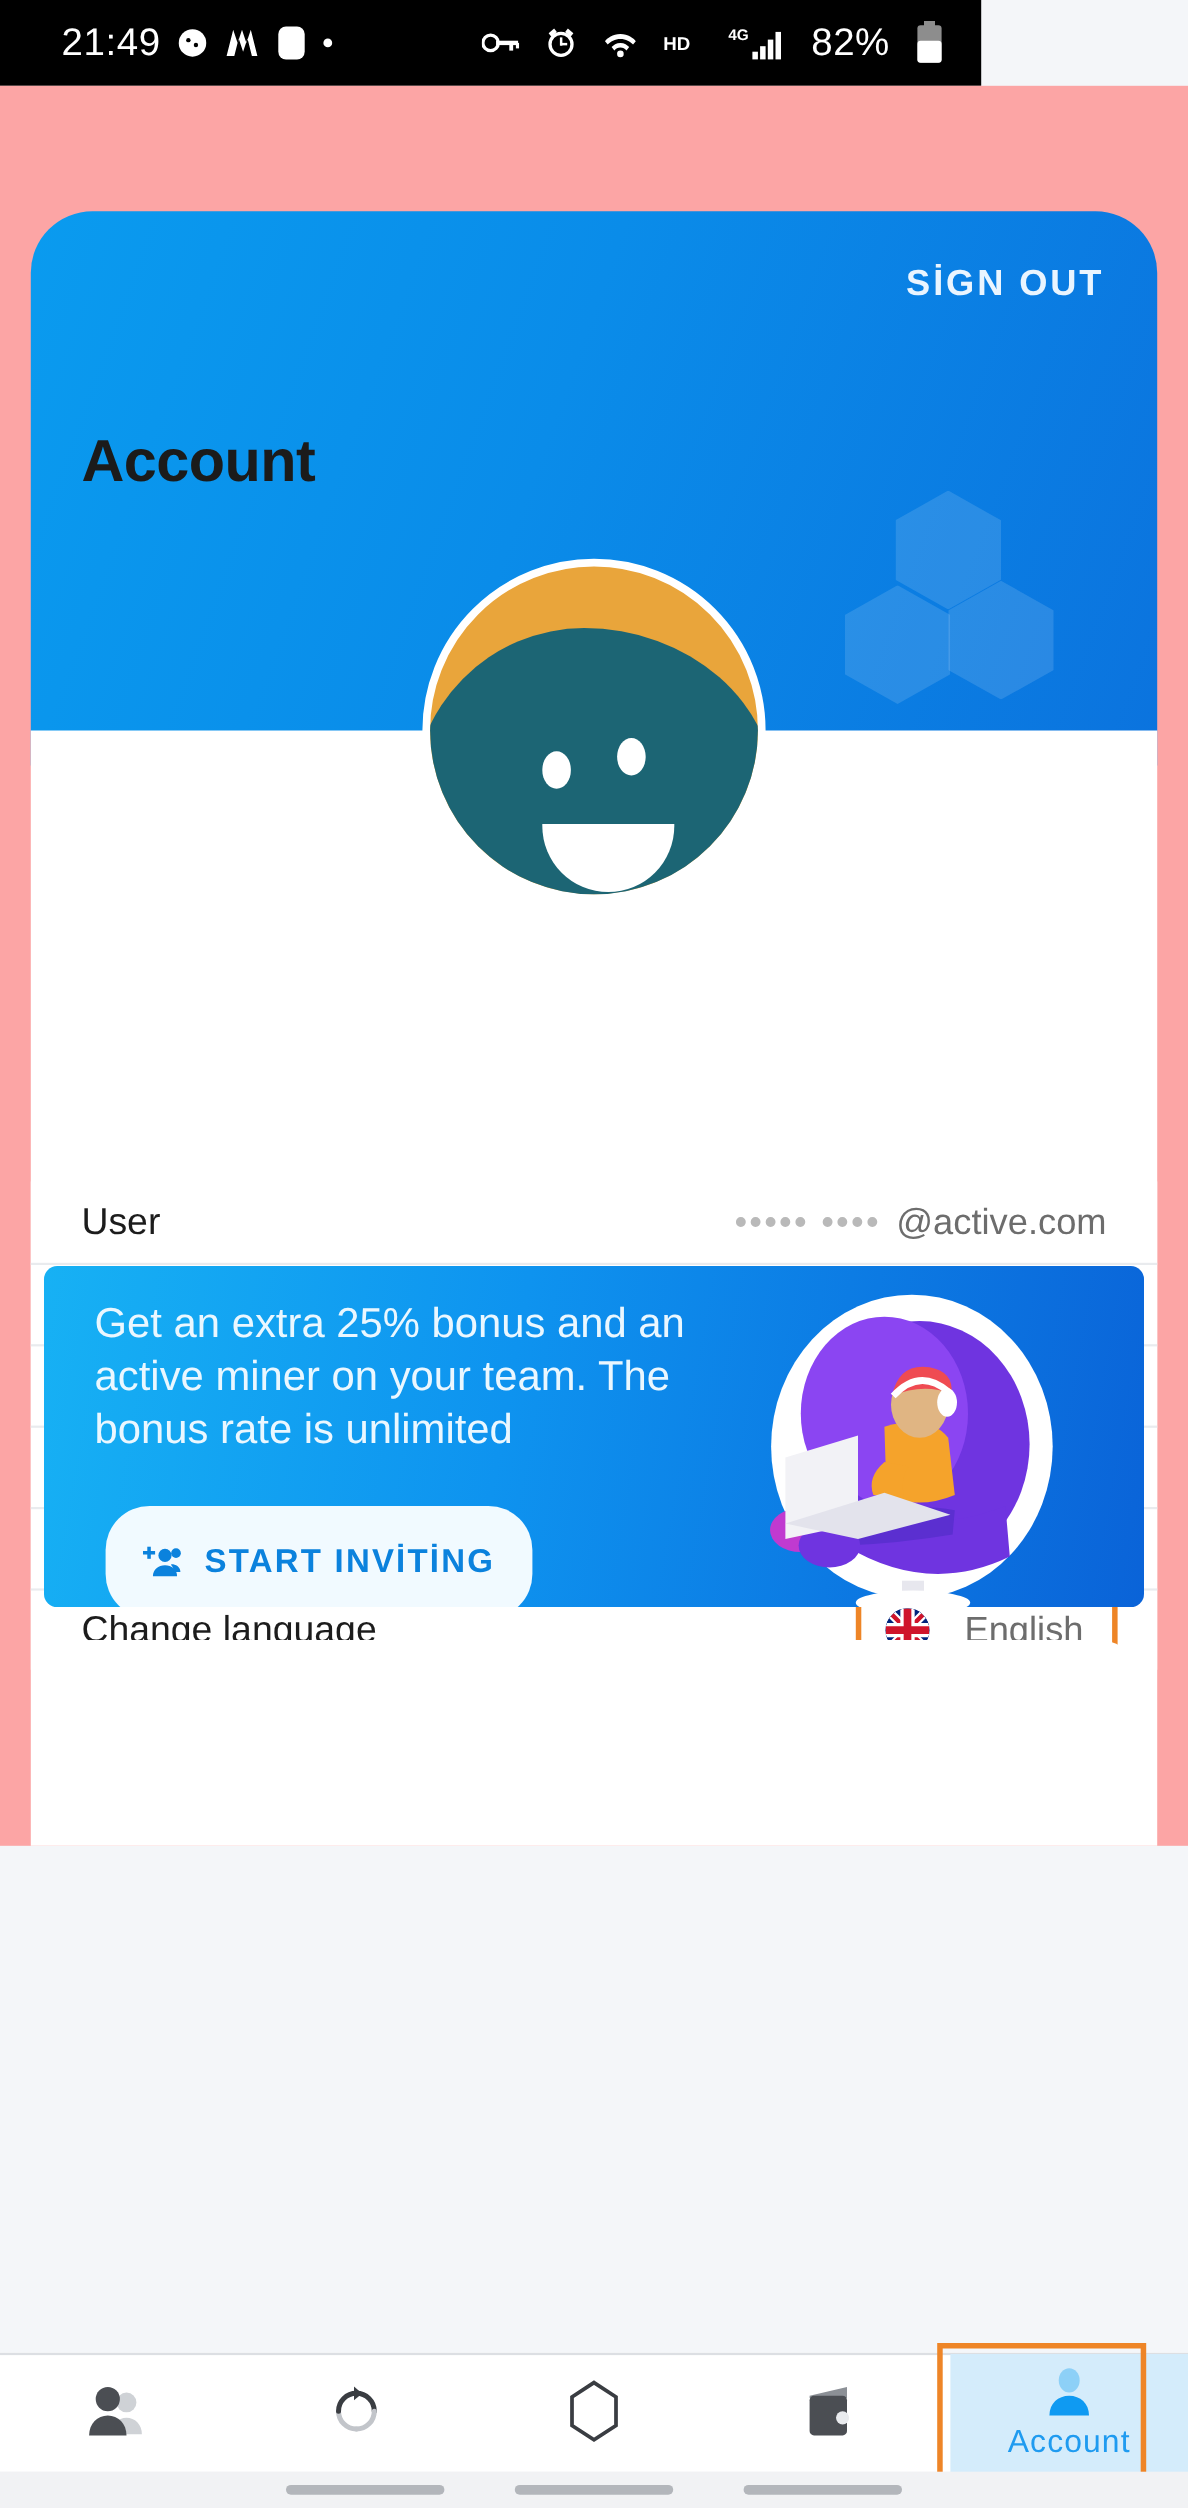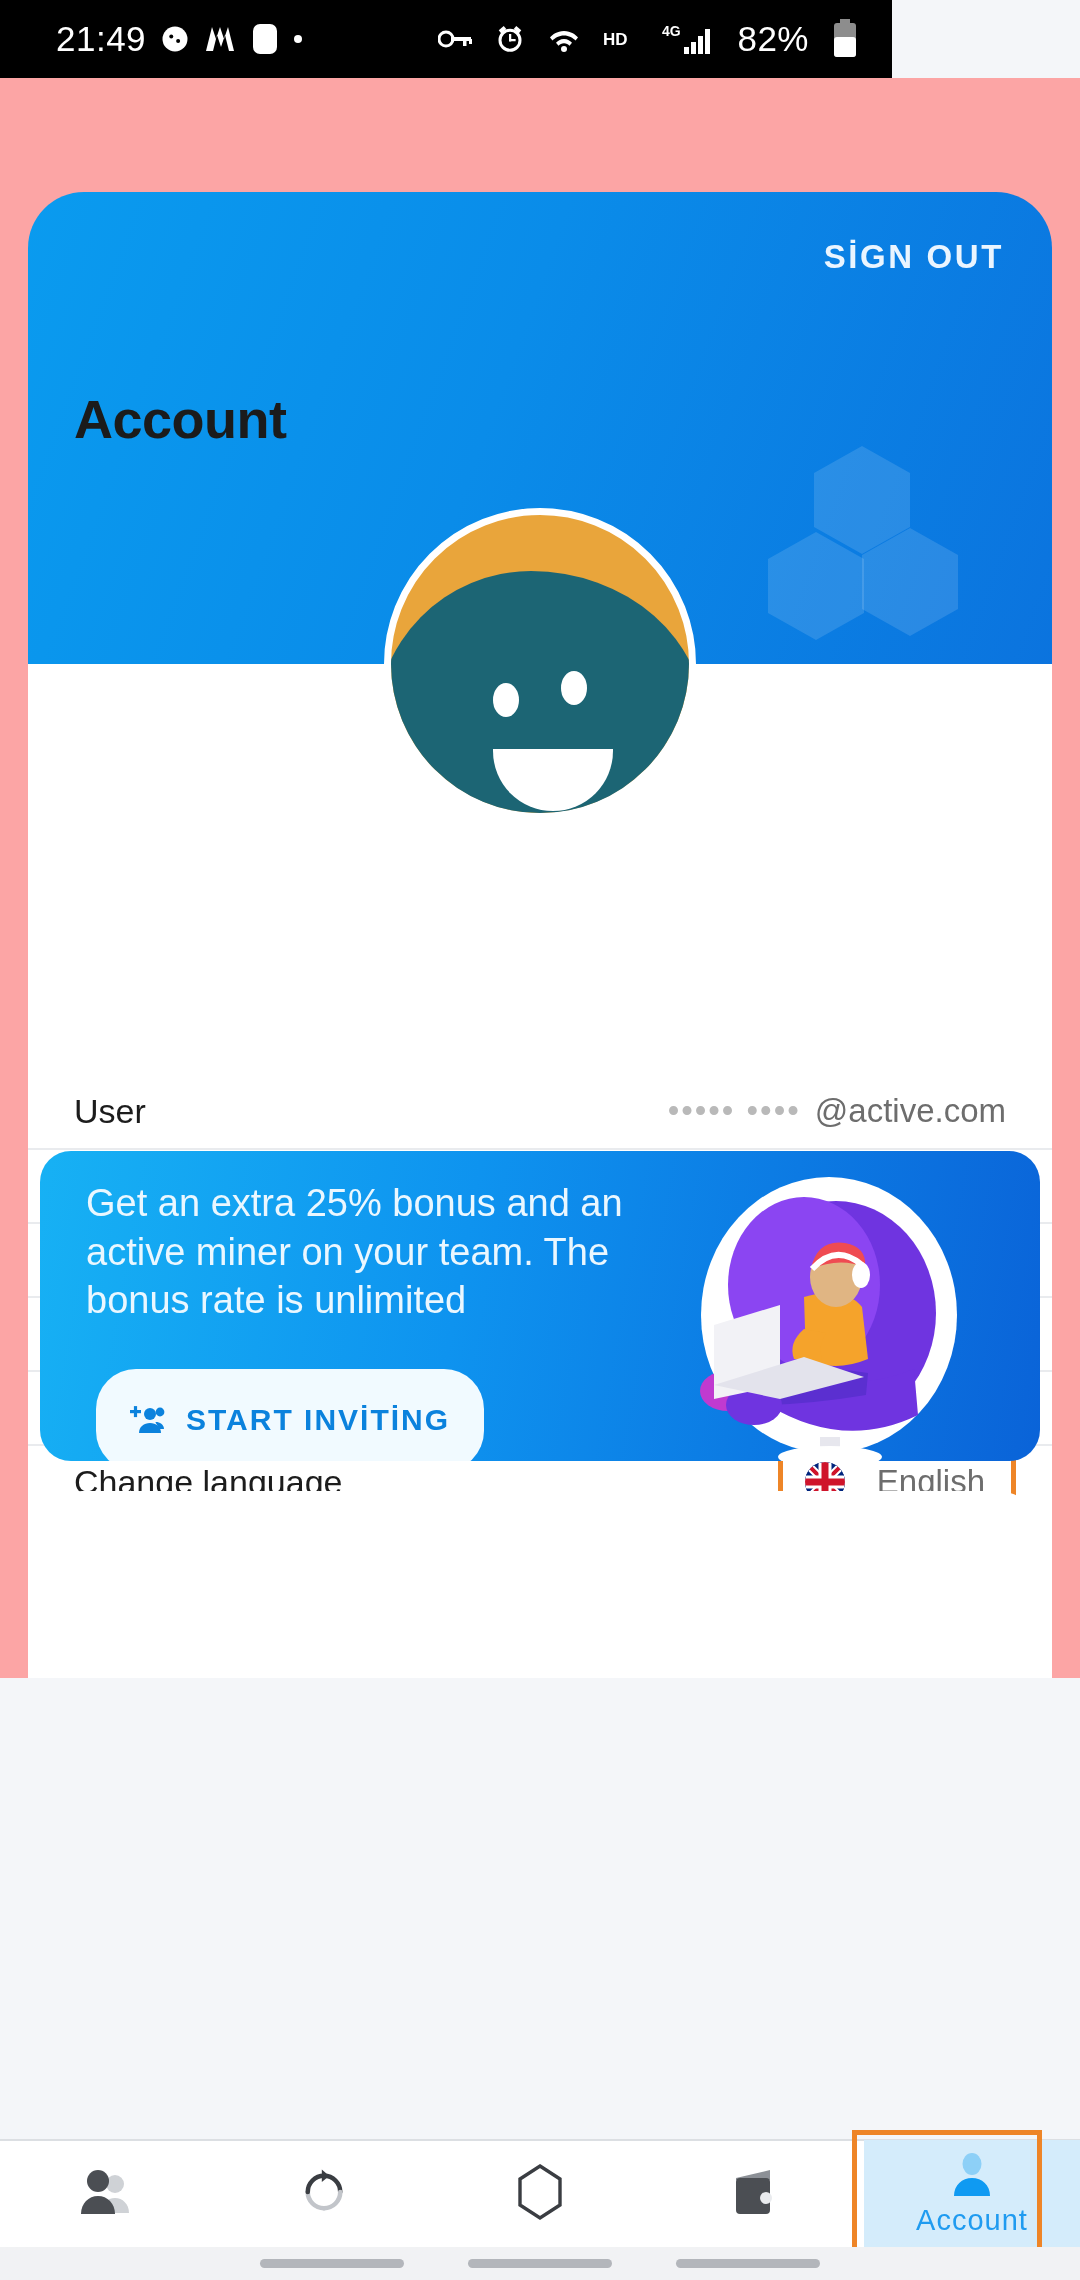--- a/index.html
+++ b/index.html
@@ -98,21 +98,21 @@
   }
   .flag{
     width:40px;height:40px;border-radius:50%;overflow:hidden;flex:none;
     position:relative; background:#00247d;
   }
 
   
   .promo{
     position:absolute; left:40px; top:1073px; width:1000px; height:310px;
     background:linear-gradient(100deg,#17b1f4 0%,#0e93ef 42%,#0a63d8 100%);
-    border-radius:31px; overflow:hidden;
+    border-radius:12px; overflow:hidden;
   }
   .promo-text{
     position:absolute; left:46px; top:28px; width:580px;
     color:#eaf7ff; font-size:38px; line-height:1.28; font-weight:400;
   }
   .promo-btn{
     position:absolute; left:56px; top:218px;
     display:flex; align-items:center; gap:18px;
     background:#f1faff; border:none; border-radius:40px;
     padding:34px 34px; cursor:pointer;

